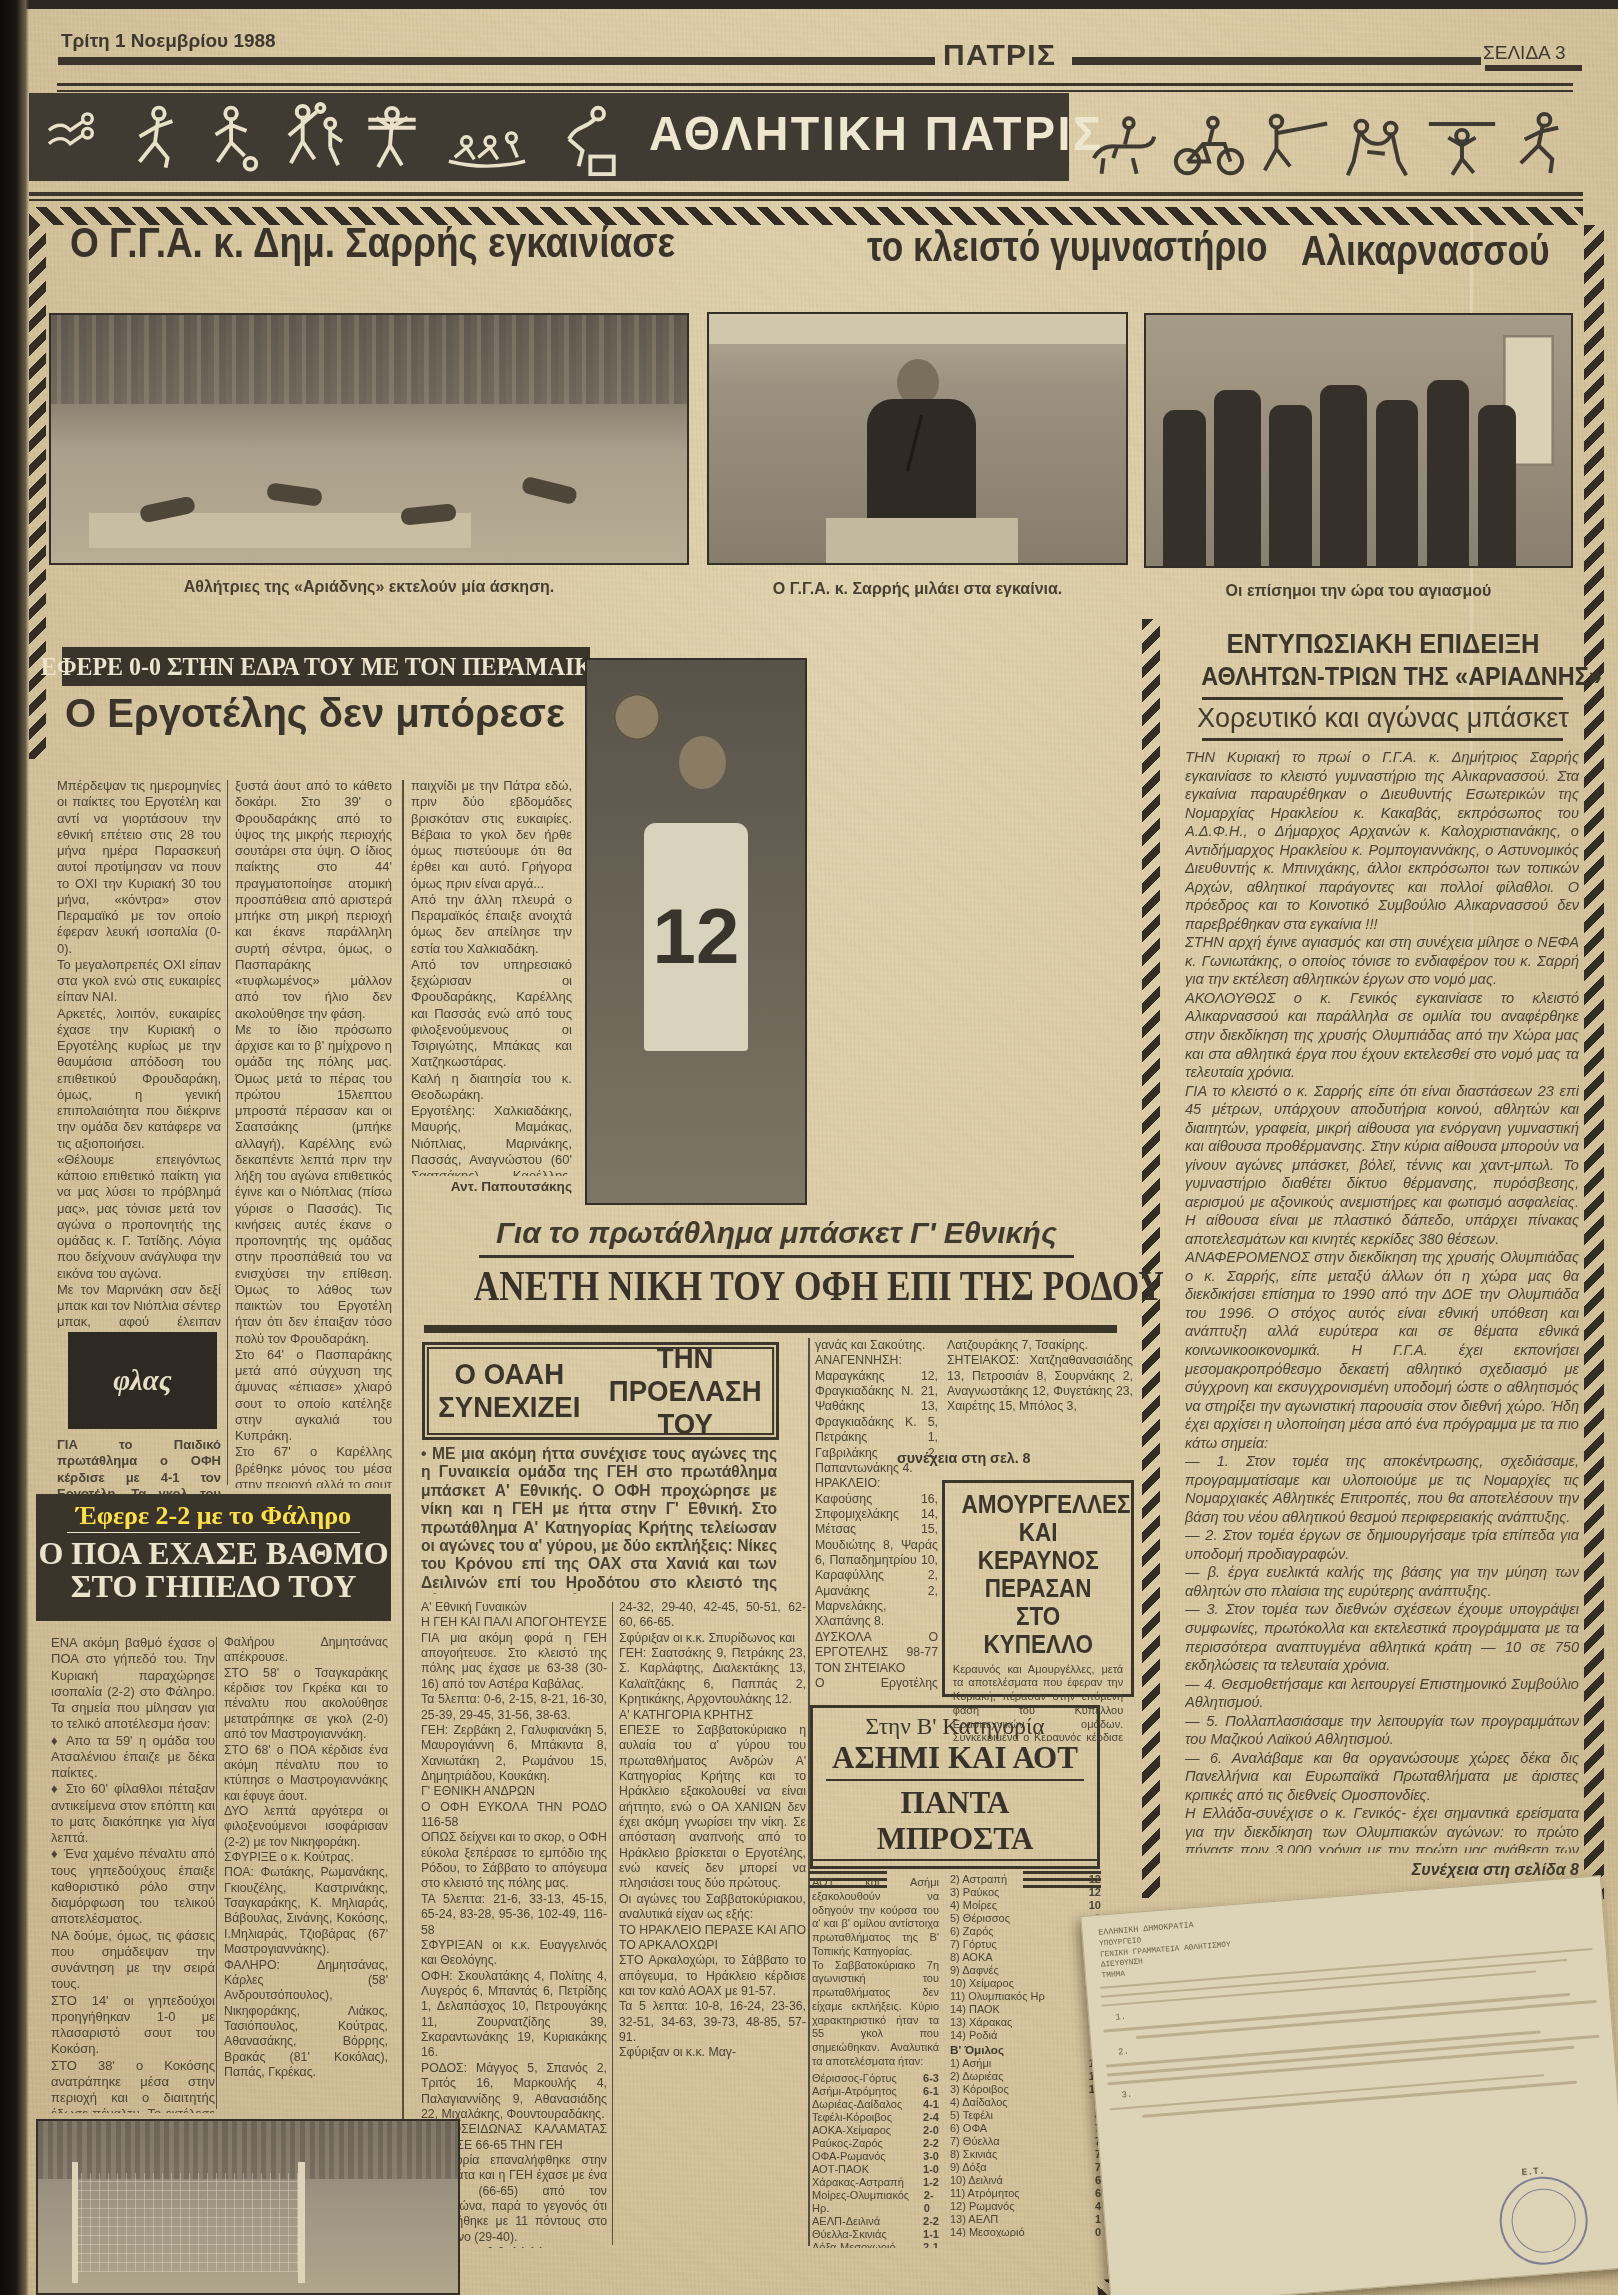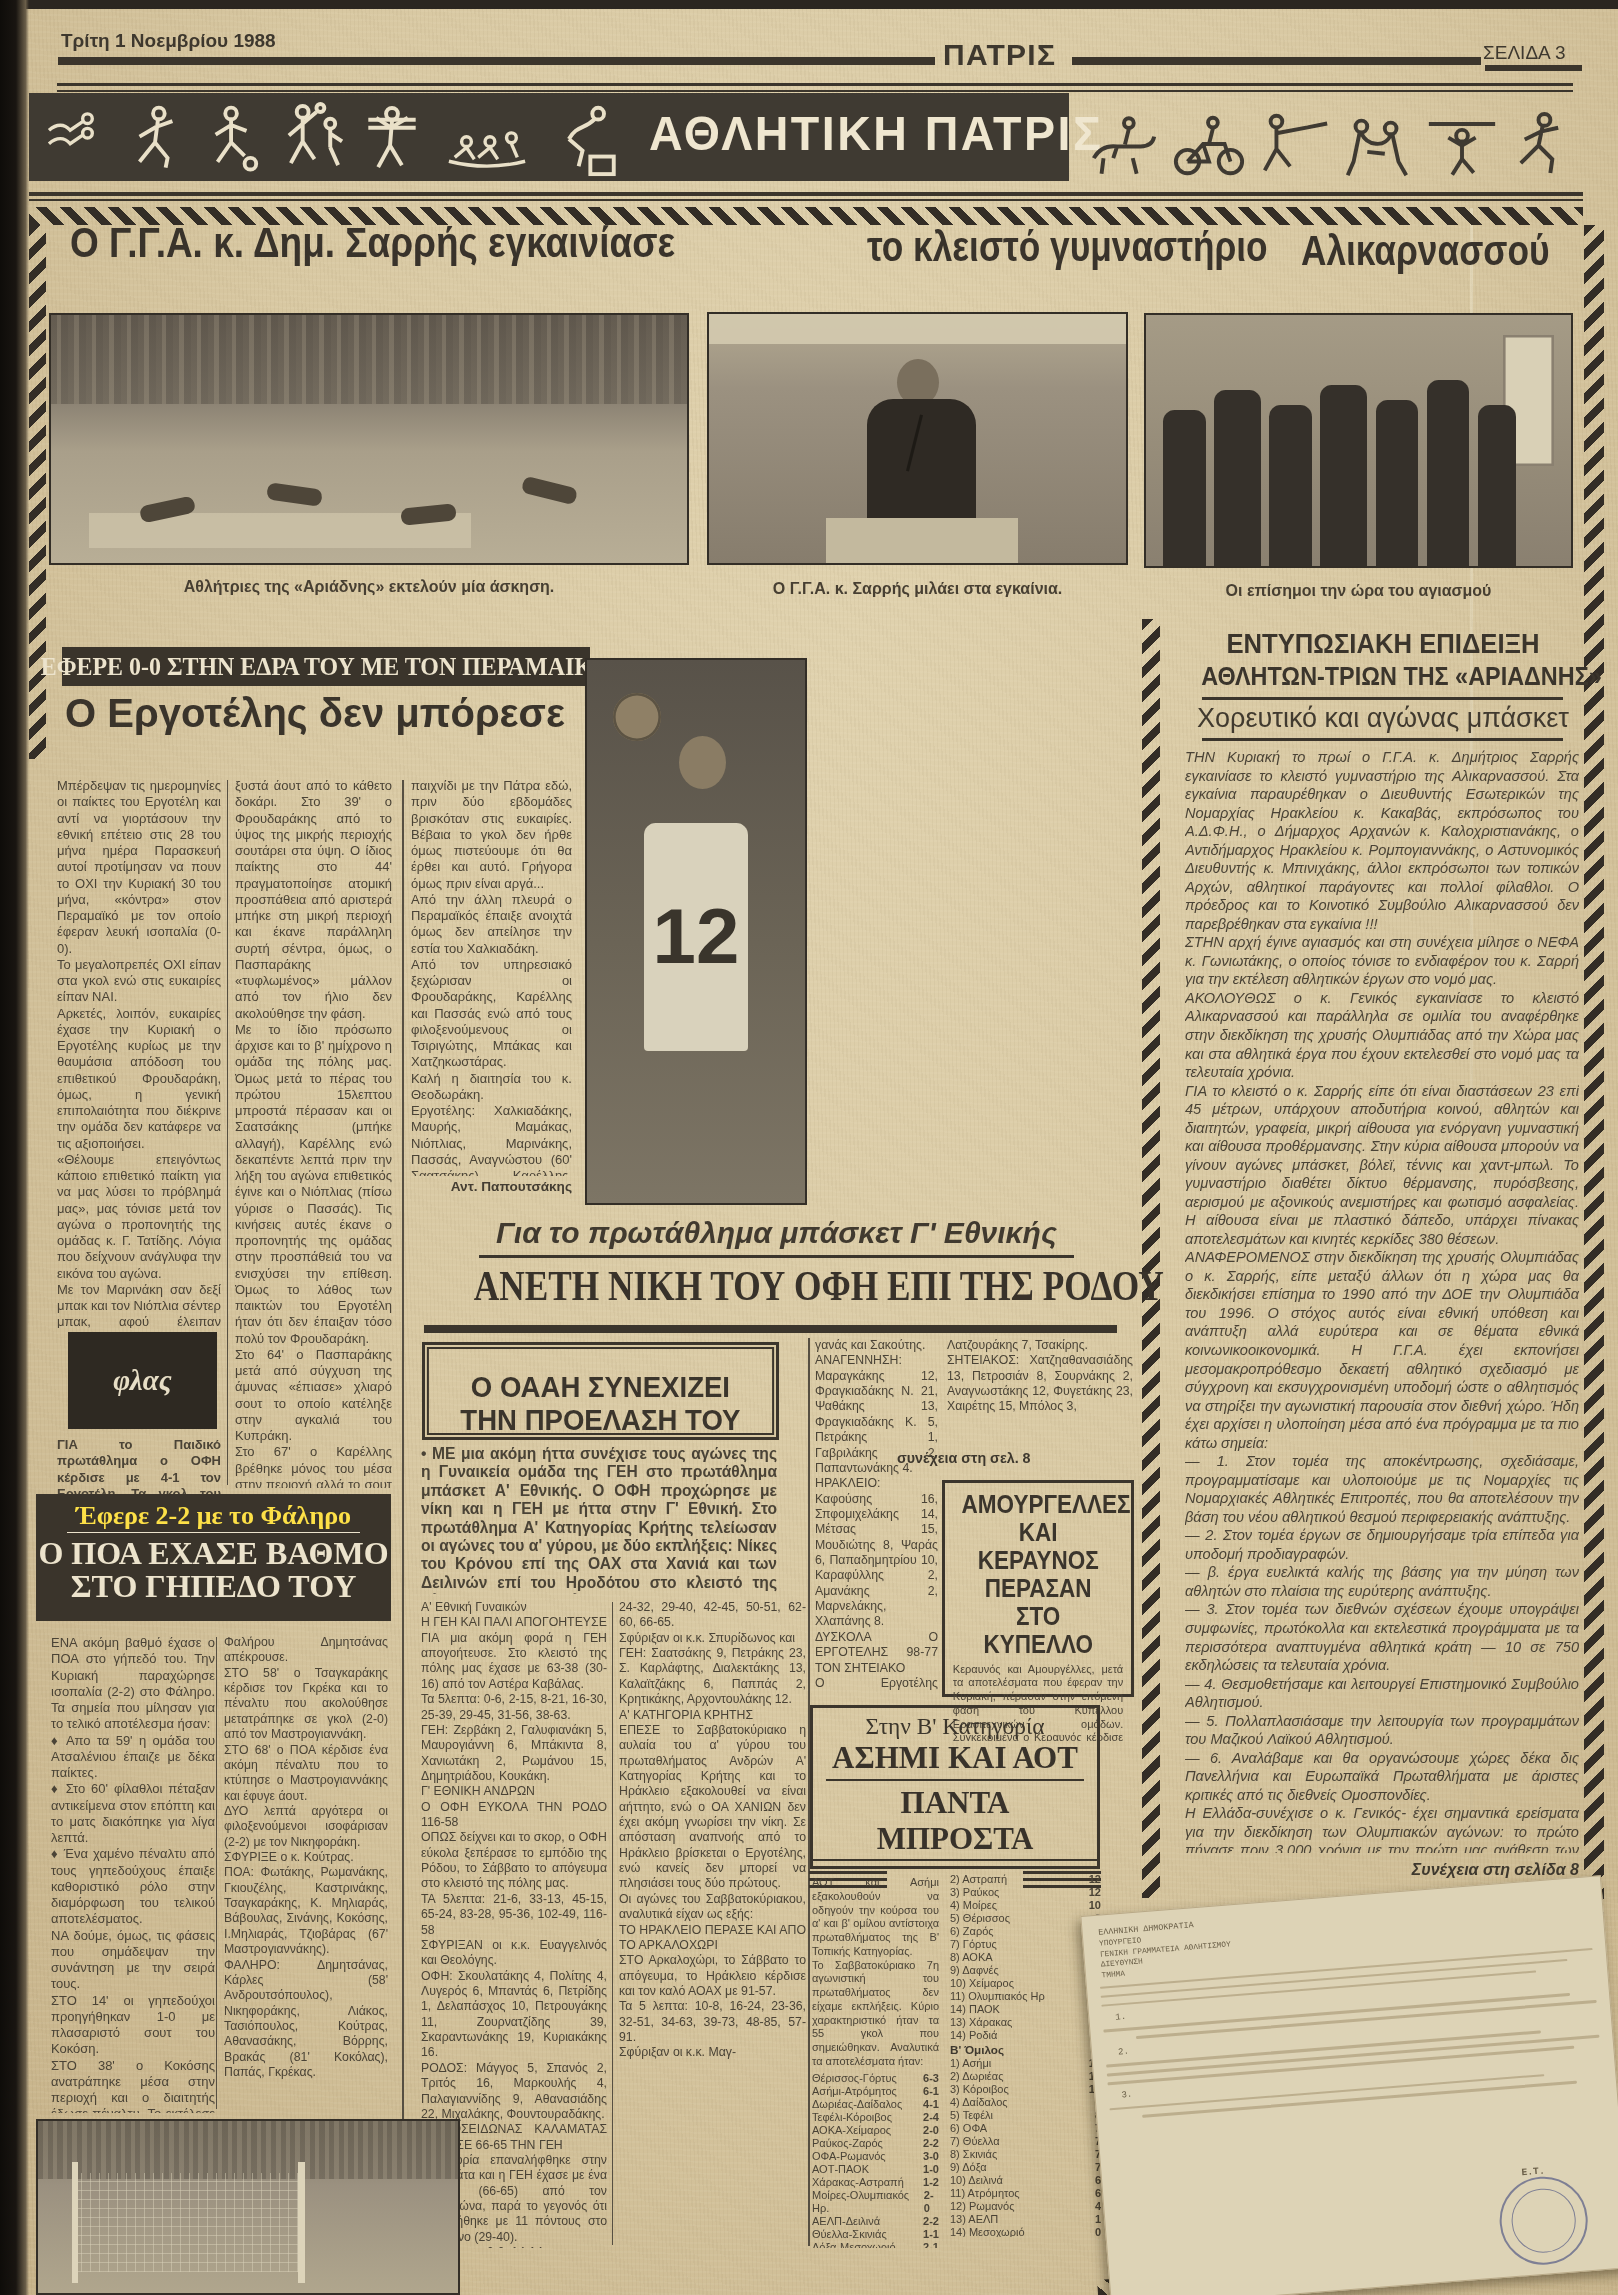--- a/index.html
+++ b/index.html
@@ -249,21 +249,21 @@
   <div class="abs" style="left:416px;top:1216px;width:721px;text-align:center">
     <span style="display:inline-block;font-style:italic;font-weight:bold;font-size:30px;color:#413a2f;
                  border-bottom:3.2px solid #3b352c;padding:0 17px 5.2px">Για το πρωτάθλημα μπάσκετ Γ' Εθνικής</span>
   </div>
   <div class="abs serif" style="left:408px;top:1262px;width:734px;text-align:center;font-weight:bold;font-size:42px;color:#38322a;white-space:nowrap">
     <span style="display:inline-block;transform:scaleX(.84);transform-origin:center">ΑΝΕΤΗ ΝΙΚΗ ΤΟΥ ΟΦΗ ΕΠΙ ΤΗΣ ΡΟΔΟΥ</span>
   </div>
   <div class="abs rule" style="left:424px;top:1325px;width:693px;height:8.4px"></div>
 
   <div class="abs" style="left:422px;top:1342px;width:351px;height:92px;border:3.9px solid #3b352c;box-shadow:inset 0 0 0 1.9px #d8c8a2,inset 0 0 0 3.9px #3b352c;
-              display:flex;flex-direction:column;align-items:center;justify-content:flex-end">
+              display:flex;flex-direction:row;align-items:center;justify-content:flex-end">
     <div class="boxhead" style="font-size:29px;transform:scaleX(.95)">Ο ΟΑΑΗ ΣΥΝΕΧΙΖΕΙ</div>
     <div class="boxhead" style="font-size:29px;transform:scaleX(.95)">ΤΗΝ ΠΡΟΕΛΑΣΗ ΤΟΥ</div>
   </div>
   <div class="abs col" style="left:421px;top:1445px;width:356px;height:149px;font-weight:bold;font-size:15.6px;line-height:1.18">• ΜΕ μια ακόμη ήττα συνέχισε τους αγώνες της η Γυναικεία ομάδα της ΓΕΗ στο πρωτάθλημα μπάσκετ Α' Εθνικής. Ο ΟΦΗ προχώρησε με νίκη και η ΓΕΗ με ήττα στην Γ' Εθνική. Στο πρωτάθλημα Α' Κατηγορίας Κρήτης τελείωσαν οι αγώνες του α' γύρου, με δύο εκπλήξεις: Νίκες του Κρόνου επί της ΟΑΧ στα Χανιά και των Δειλινών επί του Ηροδότου στο κλειστό της Αλικαρνασσού. Αναλυτικά η κίνηση μας δίνει την ακόλουθη εικόνα:</div>
 
   <div class="abs col" style="left:421px;top:1600px;width:186px;height:648px;font-size:12.3px">Α' Εθνική Γυναικών
 Η ΓΕΗ ΚΑΙ ΠΑΛΙ ΑΠΟΓΟΗΤΕΥΣΕ
 ΓΙΑ μια ακόμη φορά η ΓΕΗ απογοήτευσε. Στο κλειστό της πόλης μας έχασε με 63-38 (30-16) από τον Αστέρα Καβάλας.
 Τα 5λεπτα: 0-6, 2-15, 8-21, 16-30, 25-39, 29-45, 31-56, 38-63.
 ΓΕΗ: Ζερβάκη 2, Γαλυφιανάκη 5, Μαυρογιάννη 6, Μπάκιντα 8, Χανιωτάκη 2, Ρωμάνου 15, Δημητριάδου, Κουκάκη.

